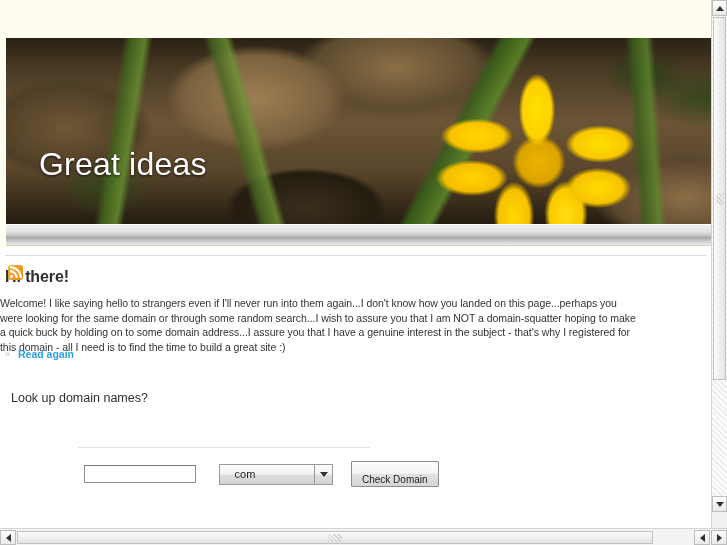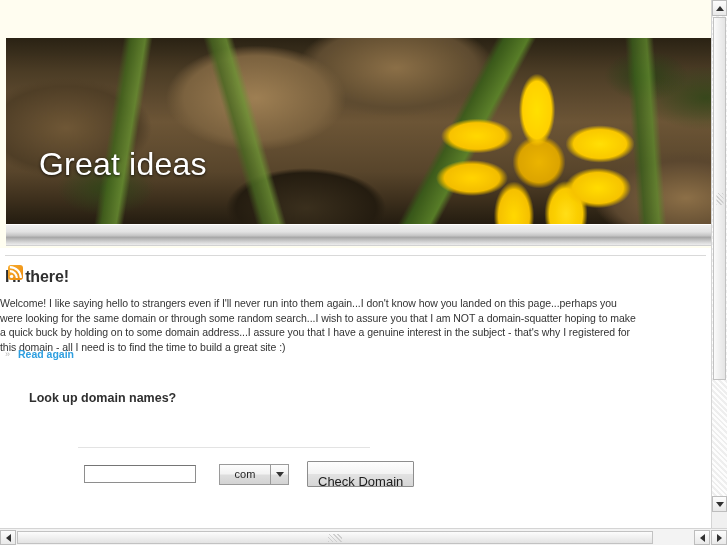--- a/index.html
+++ b/index.html
@@ -158,25 +158,25 @@
   .readmore-link {
     font-size: 10.5px;
     font-weight: bold;
     color: #2e9fe0;
     text-decoration: none;
     cursor: pointer;
   }
 
   .h-lookup {
     position: absolute;
-    left: 29px;
+    left: 11px;
     top: 143px;
     margin: 0;
     font-size: 12.5px;
-    font-weight: bold;
+    font-weight: normal;
     color: #2f2f2f;
   }
 
   .promo {
     position: absolute;
     left: 106px;
     top: 166px;
     font-size: 10.5px;
     color: #333333;
   }
@@ -213,20 +213,21 @@
   }
   .tld-select {
     margin-left: 23px;
     height: 21px;
     display: flex;
     align-items: stretch;
     border: 1px solid #9a9a9a;
     background: linear-gradient(to bottom, #fdfdfd 0%, #f2f2f2 48%, #dedede 52%, #d3d3d3 100%);
     box-sizing: border-box;
     cursor: pointer;
+    gap: 44px;
   }
   .tld-value {
     min-width: 34px;
     padding: 0 8px;
     display: flex;
     align-items: center;
     justify-content: center;
     font-size: 11px;
     color: #1f1f1f;
   }
@@ -245,21 +246,21 @@
     border-top: 5px solid #333333;
   }
   .check-btn {
     margin-left: 18px;
     height: 25px;
     padding: 12px 10px;
     box-sizing: border-box;
     border: 1px solid #8d8d8d;
     background: linear-gradient(to bottom, #fdfdfd 0%, #f3f3f3 48%, #e2e2e2 52%, #d6d6d6 100%);
     font-family: "Liberation Sans", sans-serif;
-    font-size: 13px;
+    font-size: 10px;
     color: #1c1c1c;
     cursor: pointer;
     border-radius: 1px;
   }
 
   .footer-rule {
     position: absolute;
     left: 5px;
     top: 255px;
     width: 701px;

